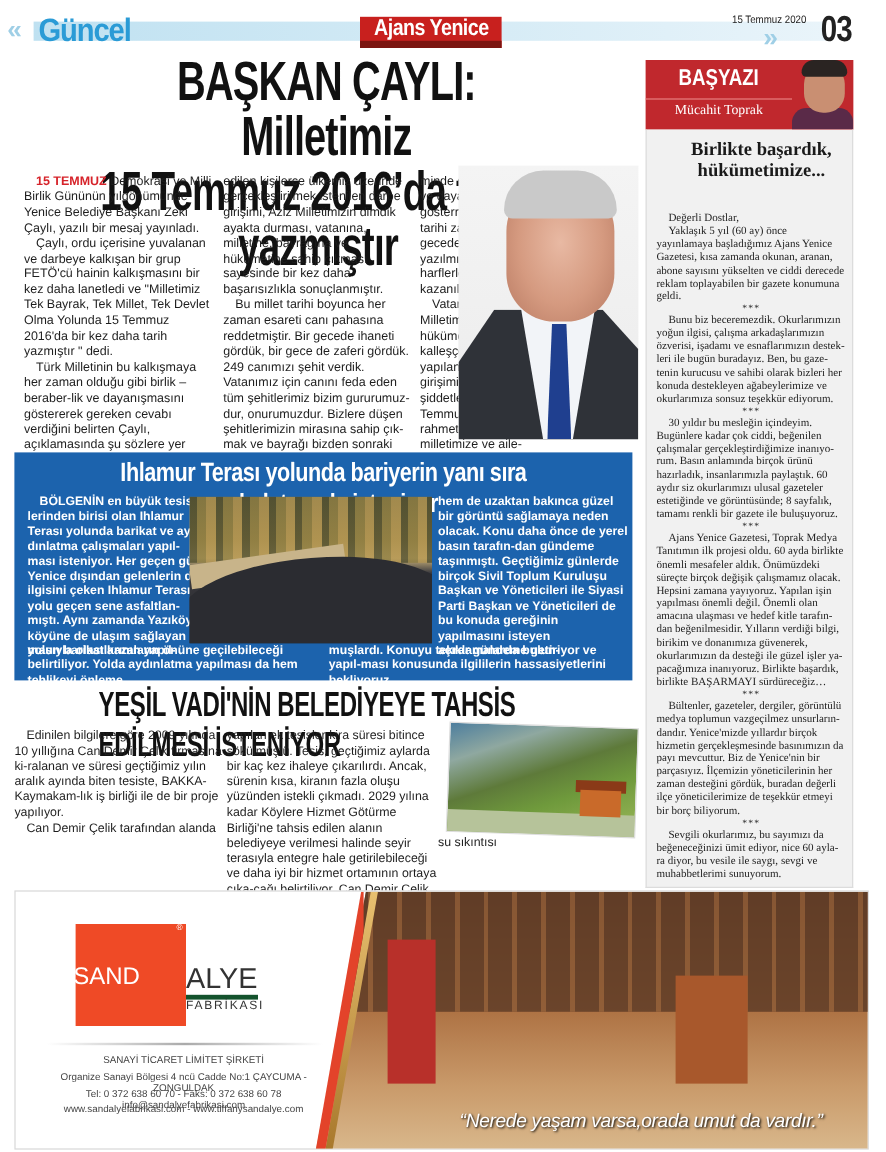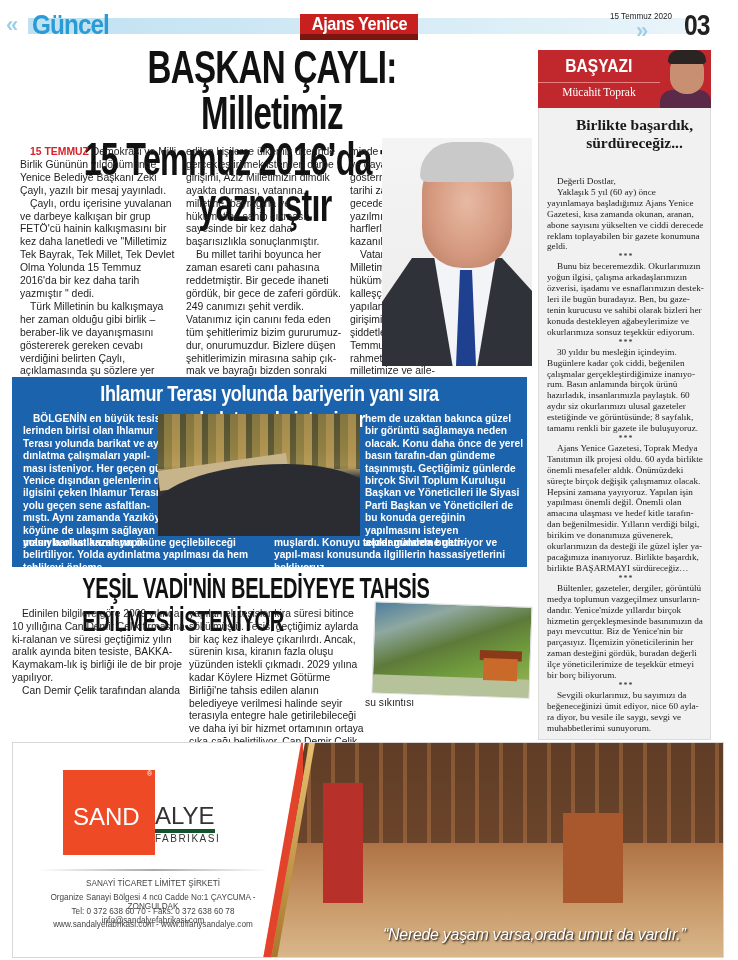--- a/index.html
+++ b/index.html
@@ -94,21 +94,21 @@
   .sb-headline { position: absolute; left: 0; top: 8px; width: 171px; text-align: center; font-family: "Liberation Serif", serif;
     font-weight: bold; font-size: 15.5px; line-height: 18px; color: #1a1a1a; padding-left: 20px; }
   .sb-text { position: absolute; left: 8px; top: 68px; width: 158px; font-family: "Liberation Serif", serif; font-size: 9.2px; line-height: 10.9px; color: #222; }
   .sb-text p { text-indent: 10px; }
   .sb-text .stars { text-align: center; text-indent: 0; font-size: 8px; line-height: 9px; letter-spacing: 1px; }
 
   
   .ad { position: absolute; left: 12px; top: 742px; width: 712px; height: 216px; border: 1px solid #d8d8d8; background: #fff; overflow: hidden; }
   .ad-logo-box { position: absolute; left: 50px; top: 27px; width: 92px; height: 85px; background: #ef4a26; }
   .ad-reg { position: absolute; left: 134px; top: 27px; font-size: 7px; color: #fff; }
-  .ad-word1 { position: absolute; left: 60px; top: 60px; color: #fff; font-size: 24px; letter-spacing: 0px; }
+  .ad-word1 { position: absolute; left: 48px; top: 60px; color: #fff; font-size: 20px; letter-spacing: 0px; }
   .ad-word2 { position: absolute; left: 142px; top: 60px; color: #333; font-size: 24px; border-bottom: 4px solid #14532d; line-height: 26px; }
   .ad-word3 { position: absolute; left: 142px; top: 90px; color: #333; font-size: 10px; letter-spacing: 1.5px; }
   .ad-line { position: absolute; left: 26px; top: 126px; width: 230px; height: 2px; background: linear-gradient(90deg,#fff,#aaa 50%,#fff); }
   .ad-info { position: absolute; left: 14px; width: 252px; text-align: center; color: #444; font-size: 8.2px; }
   .ad-i1 { top: 136px; } .ad-i2 { top: 150px; } .ad-i3 { top: 164px; } .ad-i4 { top: 177px; }
   .ad-photo { position: absolute; left: 250px; top: 0; width: 462px; height: 216px; overflow: hidden;
     background: linear-gradient(180deg,#7a4a2c 0%,#a86a3c 40%,#c99a6a 75%,#d9b88c 100%);
     clip-path: polygon(42px 0,462px 0,462px 216px,0 216px); }
   .ad-photo .bricks { position: absolute; left: 0; top: 0; width: 462px; height: 100px;
     background: repeating-linear-gradient(90deg,#5a3a26 0 20px,#8a5a36 20px 24px), #6a4028; opacity: 0.8; }
@@ -199,21 +199,21 @@
     <div class="sb-author">Mücahit Toprak</div>
     <div class="sb-photo">
       <div class="b"></div>
         <div class="h"></div>
         <div class="hr"></div>
     </div>
   </div>
   <div class="sb-body">
     <div class="sb-headline">
       <div>Birlikte başardık,</div>
-      <div>sürdüreceğiz...</div>
+      <div>hükümetimize...</div>
     </div>
     <div class="sb-text">
       <p>Değerli Dostlar,</p>
       <p>Yaklaşık 5 yıl (60 ay) önce yayınlamaya başladığımız Ajans Yenice Gazetesi, kısa zamanda okunan, aranan, abone sayısını yükselten ve ciddi derecede reklam toplayabilen bir gazete konumuna geldi.</p>
       <p class="stars">***</p>
       <p>Bunu biz beceremezdik. Okurlarımızın yoğun ilgisi, çalışma arkadaşlarımızın özverisi, işadamı ve esnaflarımızın destek-leri ile bugün buradayız. Ben, bu gaze-tenin kurucusu ve sahibi olarak bizleri her konuda destekleyen ağabeylerimize ve okurlarımıza sonsuz teşekkür ediyorum.</p>
       <p class="stars">***</p>
       <p>30 yıldır bu mesleğin içindeyim. Bugünlere kadar çok ciddi, beğenilen çalışmalar gerçekleştirdiğimize inanıyo-rum. Basın anlamında birçok ürünü hazırladık, insanlarımızla paylaştık. 60 aydır siz okurlarımızı ulusal gazeteler estetiğinde ve görüntüsünde; 8 sayfalık, tamamı renkli bir gazete ile buluşuyoruz.</p>
       <p class="stars">***</p>
       <p>Ajans Yenice Gazetesi, Toprak Medya Tanıtımın ilk projesi oldu. 60 ayda birlikte önemli mesafeler aldık. Önümüzdeki süreçte birçok değişik çalışmamız olacak. Hepsini zamana yayıyoruz. Yapılan işin yapılması önemli değil. Önemli olan amacına ulaşması ve hedef kitle tarafın-dan beğenilmesidir. Yılların verdiği bilgi, birikim ve donanımıza güvenerek, okurlarımızın da desteği ile güzel işler ya-pacağımıza inanıyoruz. Birlikte başardık, birlikte BAŞARMAYI sürdüreceğiz…</p>

